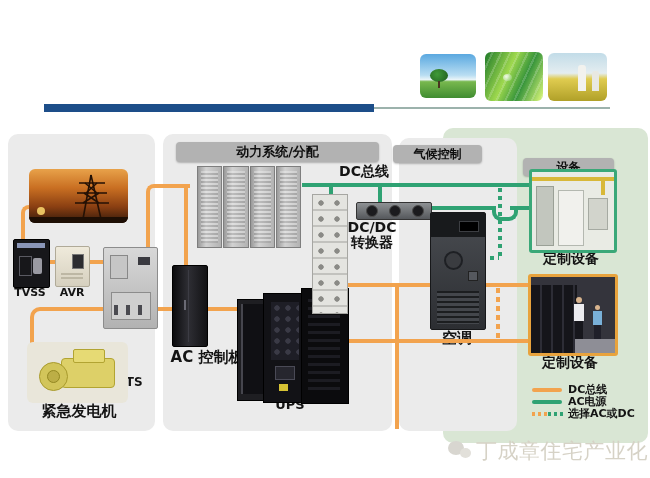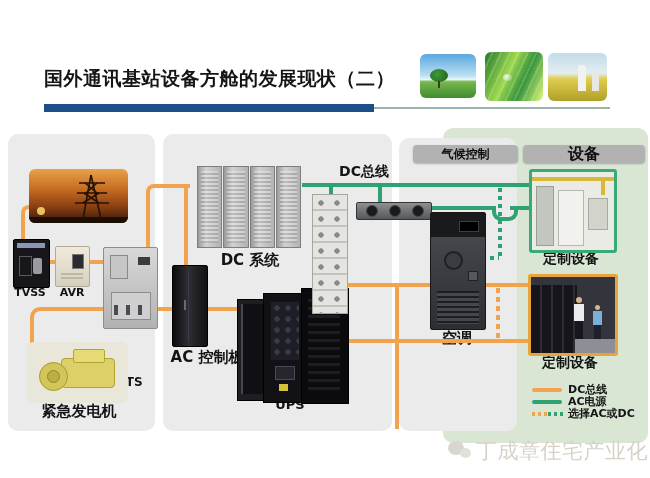--- a/index.html
+++ b/index.html
@@ -30,21 +30,20 @@
   .rack-cab:after{content:"";position:absolute;inset:4px 3px;
     background:repeating-linear-gradient(180deg,rgba(255,255,255,.3) 0 2px,rgba(0,0,0,.10) 2px 4px);}
   .knob{position:absolute;width:10px;height:10px;border-radius:50%;background:#1b1b1e;border:1px solid #4a4a4a;}
   .legend-row-line{position:absolute;height:4px;z-index:2;}
 </style>
 </head>
 <body>
 
 <div class="slide">
 
-  <div class="abs" style="left:44px;top:66px;font-size:19px;font-weight:bold;color:#151515;letter-spacing:.5px;">国外通讯基站设备方舱的发展现状（二）</div>
   <div class="abs" style="left:44px;top:107px;width:566px;height:2px;background:#9cb2ac;"></div>
   <div class="abs" style="left:44px;top:104px;width:330px;height:8px;background:#1d4e89;"></div>
 
   <div class="abs" style="left:420px;top:54px;width:56px;height:44px;border-radius:6px;overflow:hidden;
               background:linear-gradient(180deg,#5aa8e0 0%,#b8ddf2 48%,#e8f4f8 58%,#78b84e 63%,#3f8c30 100%);">
     <div style="position:absolute;left:10px;top:15px;width:18px;height:13px;border-radius:50%;
                 background:radial-gradient(circle at 40% 40%,#3f9a38,#1f5c1c);"></div>
     <div style="position:absolute;left:18px;top:27px;width:2px;height:7px;background:#4a3520;"></div>
   </div>
   <div class="abs" style="left:485px;top:52px;width:58px;height:49px;border-radius:6px;overflow:hidden;
@@ -58,22 +57,23 @@
               background:linear-gradient(180deg,#c2dce8 0%,#e4edf0 42%,#e0cc50 54%,#b0a028 100%);">
     <div style="position:absolute;left:30px;top:12px;width:8px;height:26px;background:#f2f2ee;border-radius:3px 3px 0 0;"></div>
     <div style="position:absolute;left:44px;top:18px;width:7px;height:20px;background:#e8e8e2;border-radius:3px 3px 0 0;"></div>
   </div>
 
   <div class="abs" style="left:443px;top:128px;width:205px;height:315px;background:#d9e6d4;border-radius:10px;"></div>
   <div class="panel" style="left:8px;top:134px;width:147px;height:297px;"></div>
   <div class="panel" style="left:163px;top:134px;width:229px;height:297px;"></div>
   <div class="panel" style="left:399px;top:138px;width:118px;height:293px;"></div>
 
-  <div class="phdr" style="left:413px;top:145px;width:105px;height:18px;font-size:12px;line-height:18px;">气候控制</div>
-  <div class="phdr" style="left:523px;top:145px;width:122px;height:18px;font-size:16px;line-height:18px;">设备</div>
+  <div class="phdr" style="left:176px;top:142px;width:203px;height:20px;font-size:13px;line-height:20px;">动力系统/分配</div>
+  <div class="phdr" style="left:393px;top:145px;width:89px;height:18px;font-size:12px;line-height:18px;">气候控制</div>
+  <div class="phdr" style="left:523px;top:158px;width:91px;height:18px;font-size:12px;line-height:18px;">设备</div>
 
   <div class="corner" style="left:21px;top:205px;width:14px;height:37px;border-left-width:4px;border-top-width:4px;border-top-left-radius:8px;"></div>
   <div class="acl" style="left:46px;top:260px;width:62px;height:4px;"></div>
   <div class="corner" style="left:30px;top:307px;width:76px;height:38px;border-left-width:4px;border-top-width:4px;border-top-left-radius:10px;"></div>
   <div class="acl" style="left:104px;top:307px;width:136px;height:4px;"></div>
   <div class="corner" style="left:184px;top:184px;width:40px;height:82px;border-left-width:4px;border-top-width:4px;border-top-left-radius:8px;left:146px;"></div>
   <div class="acl" style="left:184px;top:186px;width:4px;height:80px;"></div>
   <div class="acl" style="left:344px;top:283px;width:185px;height:4px;"></div>
   <div class="acl" style="left:395px;top:283px;width:4px;height:146px;"></div>
   <div class="acl" style="left:342px;top:339px;width:188px;height:4px;"></div>
@@ -128,29 +128,32 @@
   <div class="lbl" style="left:20px;top:403px;width:118px;font-size:15px;">紧急发电机</div>
 
   <div class="dev" style="left:197px;top:166px;width:104px;height:82px;">
     <div class="rack-row">
       <div class="rack-cab"></div>
       <div class="rack-cab"></div>
       <div class="rack-cab"></div>
       <div class="rack-cab"></div>
     </div>
   </div>
-  <div class="lbl" style="left:198px;top:252px;width:104px;font-size:15px;">DC 系统</div>
   <div class="lbl" style="left:326px;top:164px;width:76px;font-size:14px;z-index:2;">DC总线</div>
   <div class="dev" style="left:312px;top:194px;width:34px;height:118px;background:#e4e4e0;border:1px solid #a6a6a2;z-index:3;
               background-image:radial-gradient(circle at 8px 8px,#8a8a86 2.4px,transparent 3px),radial-gradient(circle at 24px 8px,#8a8a86 2.4px,transparent 3px),repeating-linear-gradient(180deg,transparent 0 14px,#c2c2be 14px 16px);
               background-size:34px 16px,34px 16px,34px 16px;"></div>
   <div class="dev" style="left:356px;top:202px;width:74px;height:16px;background:linear-gradient(180deg,#8e9194,#55585c);border:1px solid #333;border-radius:2px;">
     <div class="knob" style="left:9px;top:2px;"></div>
     <div class="knob" style="left:32px;top:2px;"></div>
     <div class="knob" style="left:55px;top:2px;"></div>
+  </div>
+  <div class="lbl" style="left:332px;top:220px;width:80px;font-size:14px;">
+    <span style="display:block;">DC/DC</span>
+    <span style="display:block;">转换器</span>
   </div>
   <div class="dev" style="left:172px;top:265px;width:34px;height:80px;background:linear-gradient(90deg,#0c0c0e,#2e2e34 45%,#121214);border:1px solid #000;border-radius:2px;">
     <div style="position:absolute;left:15px;top:4px;width:1px;height:72px;background:#3c3c44;"></div>
     <div style="position:absolute;left:11px;top:34px;width:2px;height:10px;background:#6a6a74;"></div>
   </div>
   <div class="lbl" style="left:158px;top:349px;width:98px;font-size:15px;">AC 控制板</div>
   <div class="dev" style="left:237px;top:285px;width:110px;height:118px;">
     <div style="position:absolute;left:0;top:14px;width:30px;height:100px;background:#1e1e22;border:1px solid #000;">
       <div style="position:absolute;left:3px;top:4px;width:20px;height:90px;background:#101014;border-left:2px solid #46464e;"></div>
     </div>

